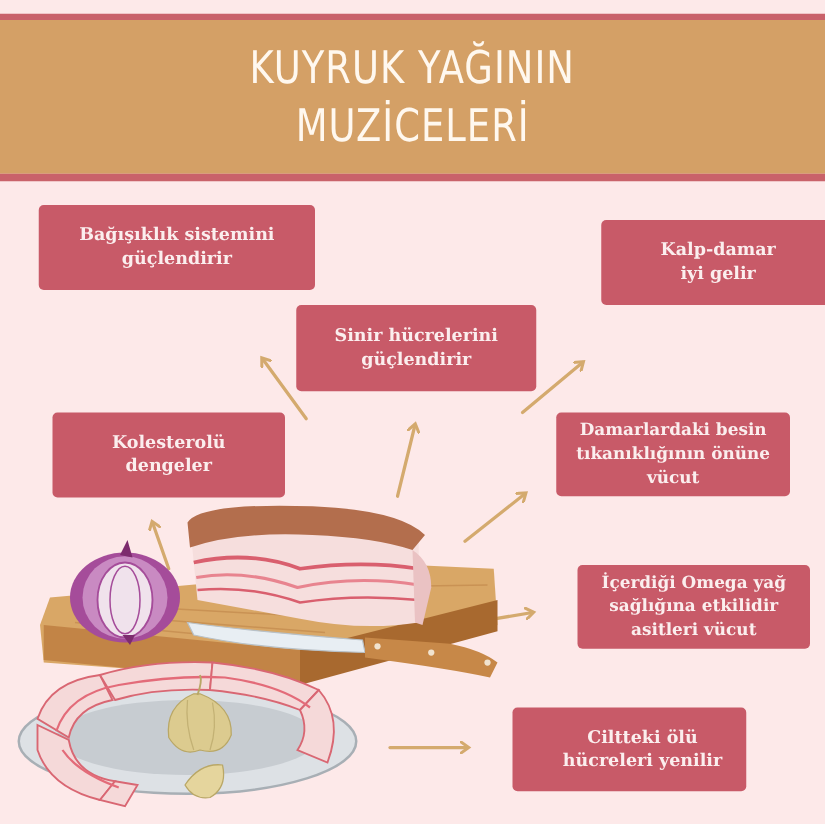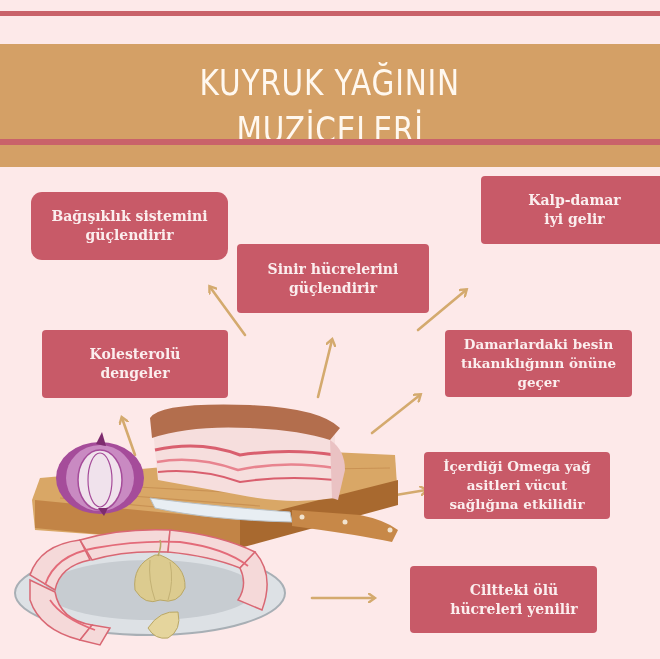--- a/index.html
+++ b/index.html
@@ -1,18 +1,18 @@
 <!DOCTYPE html>
 <html><head>
 <meta charset="utf-8">
 <style>
   html,body{margin:0;padding:0;}
   body{width:660px;height:659px;background:#fde9e9;position:relative;overflow:hidden;font-family:"DejaVu Serif",serif;}
   .top-line{position:absolute;left:0;top:11px;width:660px;height:5px;background:#c9626a;}
-  .banner{position:absolute;left:0;top:16px;width:660px;height:123px;background:#d4a066;display:flex;flex-direction:column;align-items:center;justify-content:center;margin-top:28px;}
+  .banner{position:absolute;left:0;top:16px;width:660px;height:123px;background:#d4a066;display:flex;flex-direction:column;align-items:center;justify-content:center;}
   .bottom-line{position:absolute;left:0;top:139px;width:660px;height:6px;background:#c9626a;}
   .title{color:#fff8ef;font-family:"DejaVu Sans",sans-serif;font-size:36px;line-height:47px;letter-spacing:1px;font-weight:normal;text-align:center;transform:scaleX(0.82);}
   .box{position:absolute;background:#c85a68;border-radius:4px;color:#fbeeee;font-family:"DejaVu Serif",serif;font-weight:bold;font-size:14px;line-height:19px;text-align:center;display:flex;flex-direction:column;align-items:center;justify-content:center;box-sizing:border-box;padding:2px 6px;}
   .box span{display:block;white-space:nowrap;}
   svg.art{position:absolute;left:0;top:0;}
 </style>
 </head>
 <body>
 
 <div class="top-line"></div>
@@ -96,21 +96,21 @@
 
   <g>
     <path d="M155,555 Q132,565 135,590 Q145,606 160,600 Q178,605 185,588 Q186,565 160,555 Z" fill="#dccb8f" stroke="#b9a766" stroke-width="1"></path>
     <path d="M158,556 Q162,545 160,540" stroke="#b9a766" stroke-width="1.5" fill="none"></path>
     <path d="M150,560 Q148,580 155,600" stroke="#c3b174" stroke-width="1" fill="none"></path>
     <path d="M170,562 Q174,582 168,600" stroke="#c3b174" stroke-width="1" fill="none"></path>
     <path d="M148,628 Q160,610 178,612 Q182,630 168,638 Q155,640 148,628 Z" fill="#e5d59d" stroke="#b9a766" stroke-width="1"></path>
   </g>
 </svg>
 
-<div class="box" style="left:31px;top:192px;width:197px;height:68px;border-radius:11px;">
+<div class="box" style="left:31px;top:164px;width:221px;height:68px;">
   <span>Bağışıklık sistemini</span>
   <span>güçlendirir</span>
 </div>
 
 <div class="box" style="left:237px;top:244px;width:192px;height:69px;">
   <span>Sinir hücrelerini</span>
   <span>güçlendirir</span>
 </div>
 
 <div class="box" style="left:453px;top:176px;width:187px;height:68px;margin-left:28px;">
@@ -119,25 +119,25 @@
 </div>
 
 <div class="box" style="left:42px;top:330px;width:186px;height:68px;">
   <span>Kolesterolü</span>
   <span>dengeler</span>
 </div>
 
 <div class="box" style="left:445px;top:330px;width:187px;height:67px;font-size:13.5px;">
   <span>Damarlardaki besin</span>
   <span>tıkanıklığının önüne</span>
-  <span>geçer</span>
+  <span>vücut</span>
 </div>
 
-<div class="box" style="left:424px;top:452px;width:186px;height:67px;font-size:13.5px;">
+<div class="box" style="left:462px;top:452px;width:186px;height:67px;font-size:13.5px;">
   <span>İçerdiği Omega yağ</span>
+  <span>sağlığına etkilidir</span>
   <span>asitleri vücut</span>
-  <span>sağlığına etkilidir</span>
 </div>
 
 <div class="box" style="left:410px;top:566px;width:187px;height:67px;padding-left:27px;">
   <span>Ciltteki ölü</span>
   <span>hücreleri yenilir</span>
 </div>
 
 </body></html>

